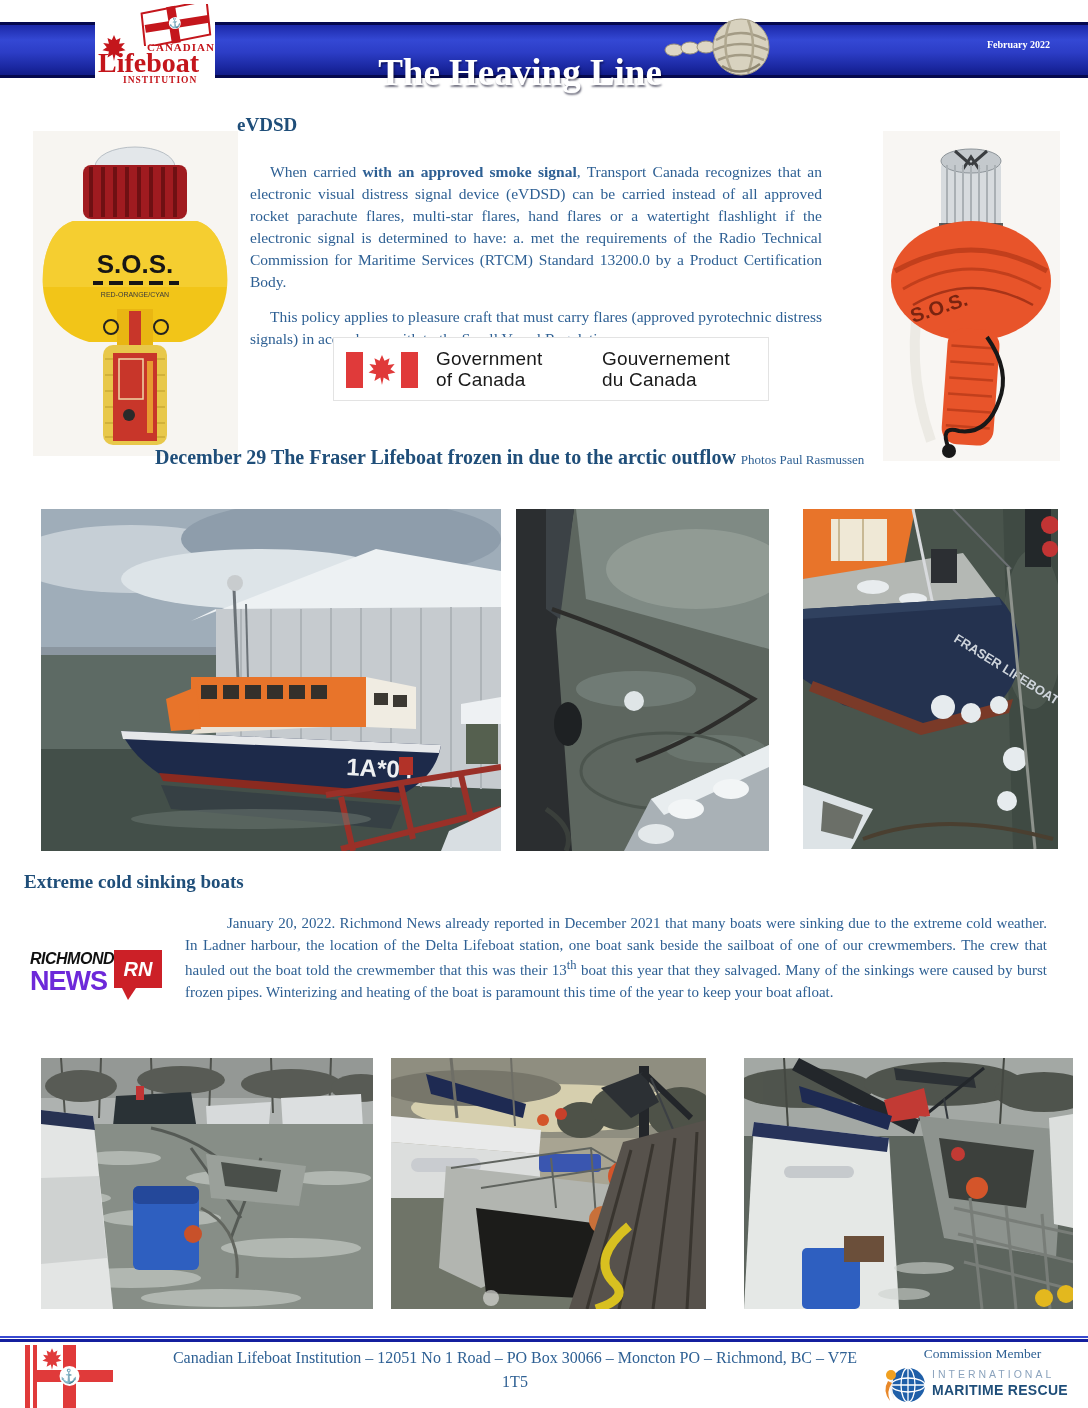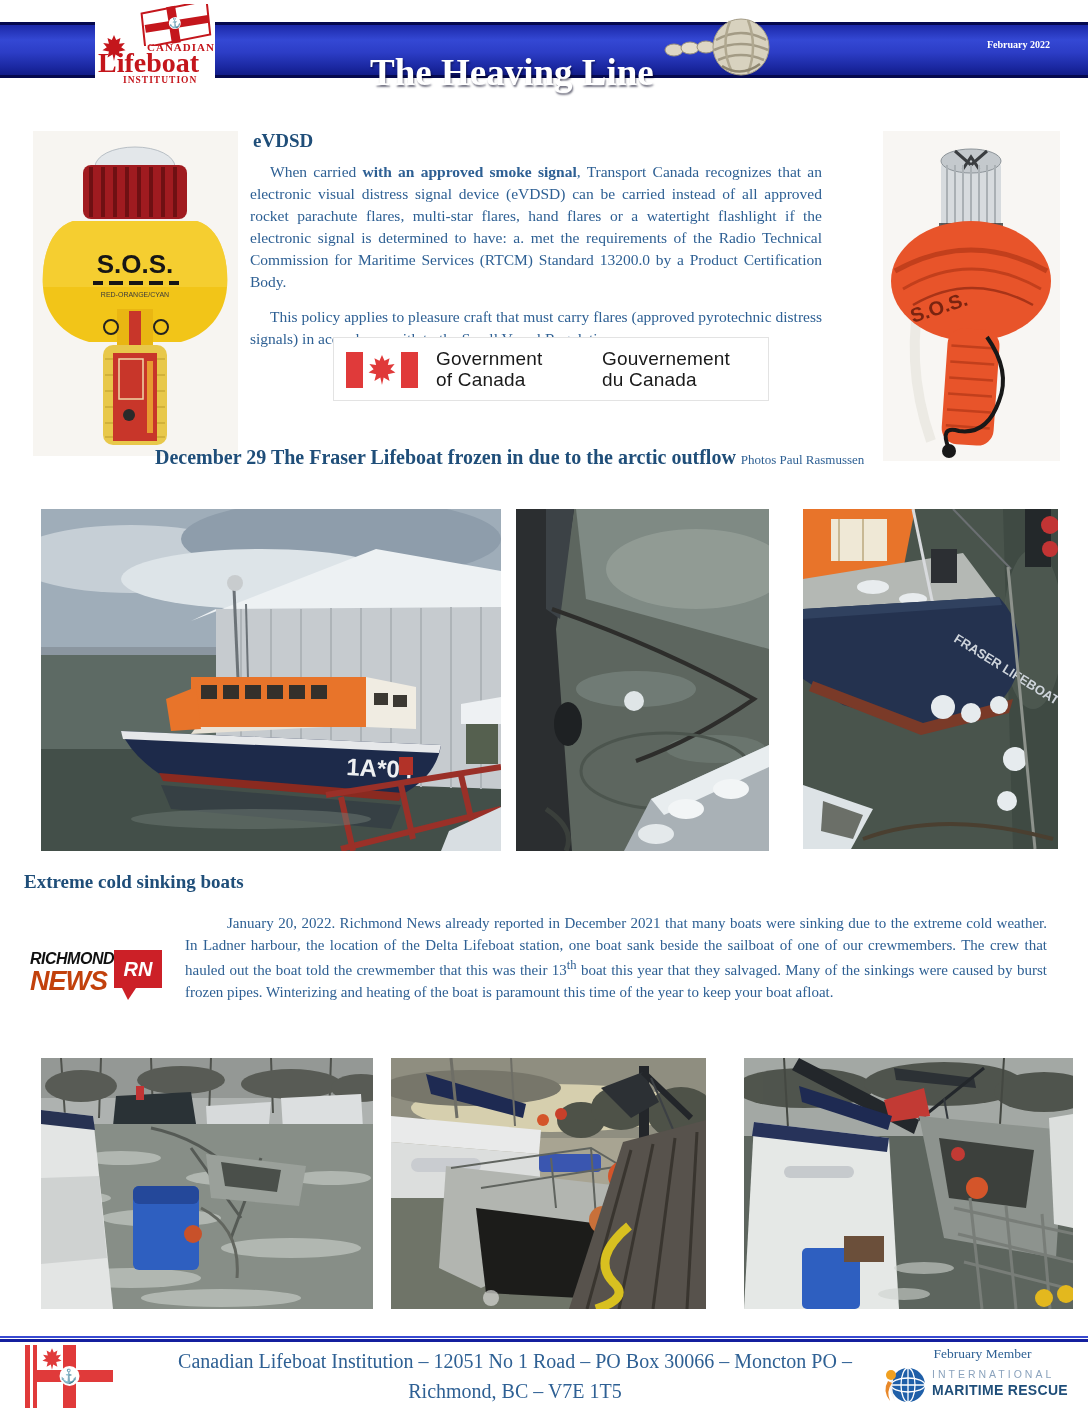--- a/index.html
+++ b/index.html
@@ -15,29 +15,29 @@
           border-top:3px solid var(--banner-dark);border-bottom:3px solid var(--banner-dark);}
   .cli-logo{position:absolute;left:95px;top:3px;width:120px;height:82px;background:#fff;z-index:3;}
   .cli-logo .top{position:absolute;left:52px;top:38px;color:var(--brand-red);font-weight:bold;
           font-size:11px;letter-spacing:1px;}
   .cli-logo .main{position:absolute;left:3px;top:44px;color:var(--brand-red);font-weight:bold;
           font-size:28px;}
   .cli-logo .bottom{position:absolute;left:28px;top:72px;color:var(--brand-red);font-weight:bold;
           font-size:9.5px;letter-spacing:1px;}
   .cli-flag{position:absolute;left:44px;top:1px;}
   .cli-leaf{position:absolute;left:6px;top:32px;}
-  .page-title{position:absolute;left:370px;top:26px;width:300px;text-align:left;color:#fff;
+  .page-title{position:absolute;left:370px;top:26px;width:300px;text-align:center;color:#fff;
           font-size:37px;font-weight:bold;z-index:2;text-shadow:1px 2px 2px rgba(0,0,30,.55);}
   .knot{position:absolute;left:660px;top:12px;z-index:2;}
   .issue-date{position:absolute;right:38px;top:39px;color:#fff;font-weight:bold;font-size:10px;z-index:2;}
   
   .ph{position:absolute;overflow:hidden;background:#fbfaf8;margin-left:8px;}
   .ph svg{display:block;}
   
-  .evdsd-head{position:absolute;left:237px;top:114px;margin:16px;color:var(--heading-blue);
+  .evdsd-head{position:absolute;left:237px;top:114px;margin:0;color:var(--heading-blue);
           font-size:19px;font-weight:bold;text-align:center;}
   .evdsd-text{position:absolute;left:237px;top:148px;width:598px;color:var(--body-blue);
           font-size:15.5px;line-height:1.42;text-align:justify;}
   .evdsd-text p{margin:13px;text-indent:20px;}
   .gov-logo{position:absolute;left:333px;top:337px;width:434px;height:62px;background:#fff;
           border:1px solid #e3e3e3;font-family:"Liberation Sans",sans-serif;color:#1a1a1a;}
   .gov-logo .txt{position:absolute;top:10px;font-size:19px;line-height:1.12;letter-spacing:.2px;}
   .gov-flag{position:absolute;left:12px;top:14px;}
   
   .fraser-head{position:absolute;left:155px;top:446px;margin:0;color:var(--heading-blue);
@@ -45,30 +45,30 @@
   .fraser-head .credit{font-size:13px;font-weight:normal;color:var(--body-blue);}
   .sink-head{position:absolute;left:24px;top:871px;margin:0;color:var(--heading-blue);
           font-size:19px;font-weight:bold;}
   .sink-text{position:absolute;left:185px;top:912px;width:862px;color:var(--body-blue);
           font-size:15px;line-height:1.47;text-align:justify;margin:0;text-indent:42px;}
   .news-logo{position:absolute;left:24px;top:944px;width:142px;height:58px;background:#fff;
           font-family:"Liberation Sans",sans-serif;}
   .news-logo .l1{position:absolute;left:6px;top:6px;font-size:16px;font-weight:bold;
           font-style:italic;letter-spacing:-.5px;color:#111;}
   .news-logo .l2{position:absolute;left:6px;top:22px;font-size:27px;font-weight:bold;
-          font-style:italic;letter-spacing:-1px;color:#c2410c;}
+          letter-spacing:-1px;color:#6d28d9;}
   .news-badge{position:absolute;right:4px;top:6px;width:48px;height:38px;background:#cc2027;
           color:#fff;font-weight:bold;font-style:italic;font-size:20px;text-align:center;line-height:38px;}
   .news-badge:after{content:"";position:absolute;left:8px;top:38px;border-left:6px solid transparent;
           border-right:8px solid transparent;border-top:12px solid #cc2027;}
   
   .footer-rule{position:absolute;left:0;top:1336px;width:1088px;height:6px;
           background:linear-gradient(180deg,#3a4ad0 0 34%,#ffffff 34% 52%,#141f9e 52% 100%);}
   .footer-center{position:absolute;left:165px;top:1346px;width:700px;text-align:center;
-          color:var(--body-blue);font-size:20px;line-height:1.5;}
+          color:var(--body-blue);font-size:16px;line-height:1.5;}
   .footer-center .email{background:#fff;}
   .affiliate{position:absolute;left:880px;top:1346px;width:205px;text-align:center;
           color:var(--body-blue);font-size:13.5px;}
   .imrf{position:absolute;left:880px;top:1362px;width:205px;height:46px;background:#fff;
           font-family:"Liberation Sans",sans-serif;}
   .imrf .t1{position:absolute;left:52px;top:6px;font-size:10.5px;letter-spacing:3px;color:#8ba3bd;}
   .imrf .t2{position:absolute;left:52px;top:20px;font-size:14px;font-weight:bold;color:#1f4e79;letter-spacing:.3px;}
   .flag-logo{position:absolute;left:25px;top:1345px;}
 </style>
 </head>
@@ -499,21 +499,21 @@
       <path fill="#e03a3a" d="M0,-36 L6,-22 L18,-28 L14,-12 L30,-14 L20,-2 L32,6 L14,10 L18,26 L4,18 L0,36 L-4,18 L-18,26 L-14,10 L-32,6 L-20,-2 L-30,-14 L-14,-12 L-18,-28 L-6,-22 Z"></path>
     </g>
     <circle cx="44.5" cy="31" r="10" fill="#fff"></circle>
     <text x="44.5" y="36" font-size="14" text-anchor="middle" fill="#555a60">⚓</text>
   </svg>
 
   <div class="footer-center">
     <div>Canadian Lifeboat Institution – 12051 No 1 Road – PO Box 30066 – Moncton PO – Richmond, BC – V7E 1T5</div>
   </div>
 
-  <div class="affiliate">February Member</div>
+  <div class="affiliate">Commission Member</div>
 
   <div class="imrf">
     <svg width="46" height="44" viewBox="0 0 46 44" style="position:absolute;left:2px;top:1px;">
       <circle cx="26" cy="22" r="17" fill="#1f5fa8"></circle>
       <g stroke="#ffffff" stroke-width="1.3" fill="none">
         <ellipse cx="26" cy="22" rx="17" ry="7"></ellipse>
         <ellipse cx="26" cy="22" rx="7" ry="17"></ellipse>
         <line x1="9" y1="22" x2="43" y2="22"></line>
           <line x1="26" y1="5" x2="26" y2="39"></line>
       </g>

